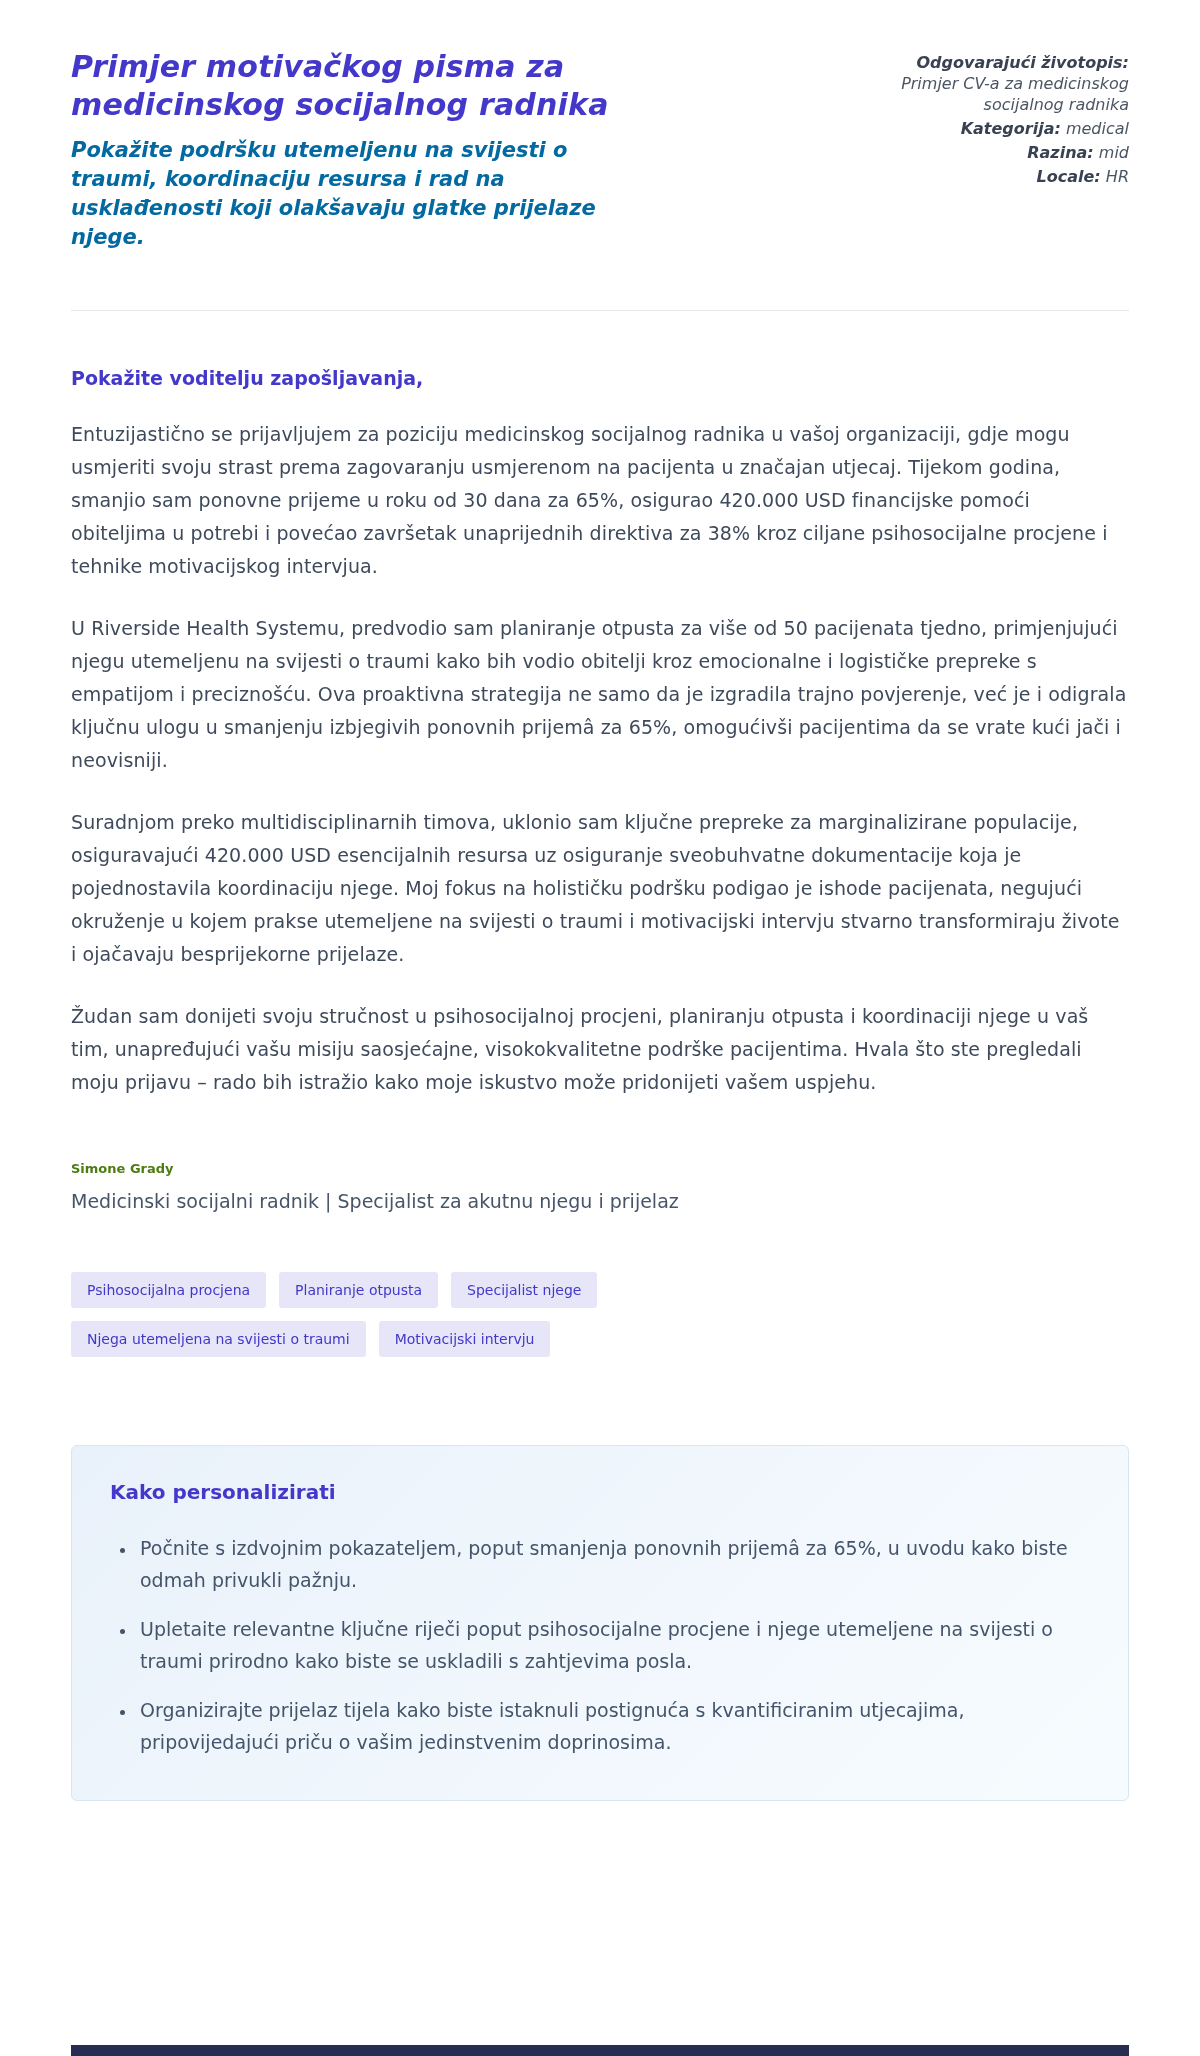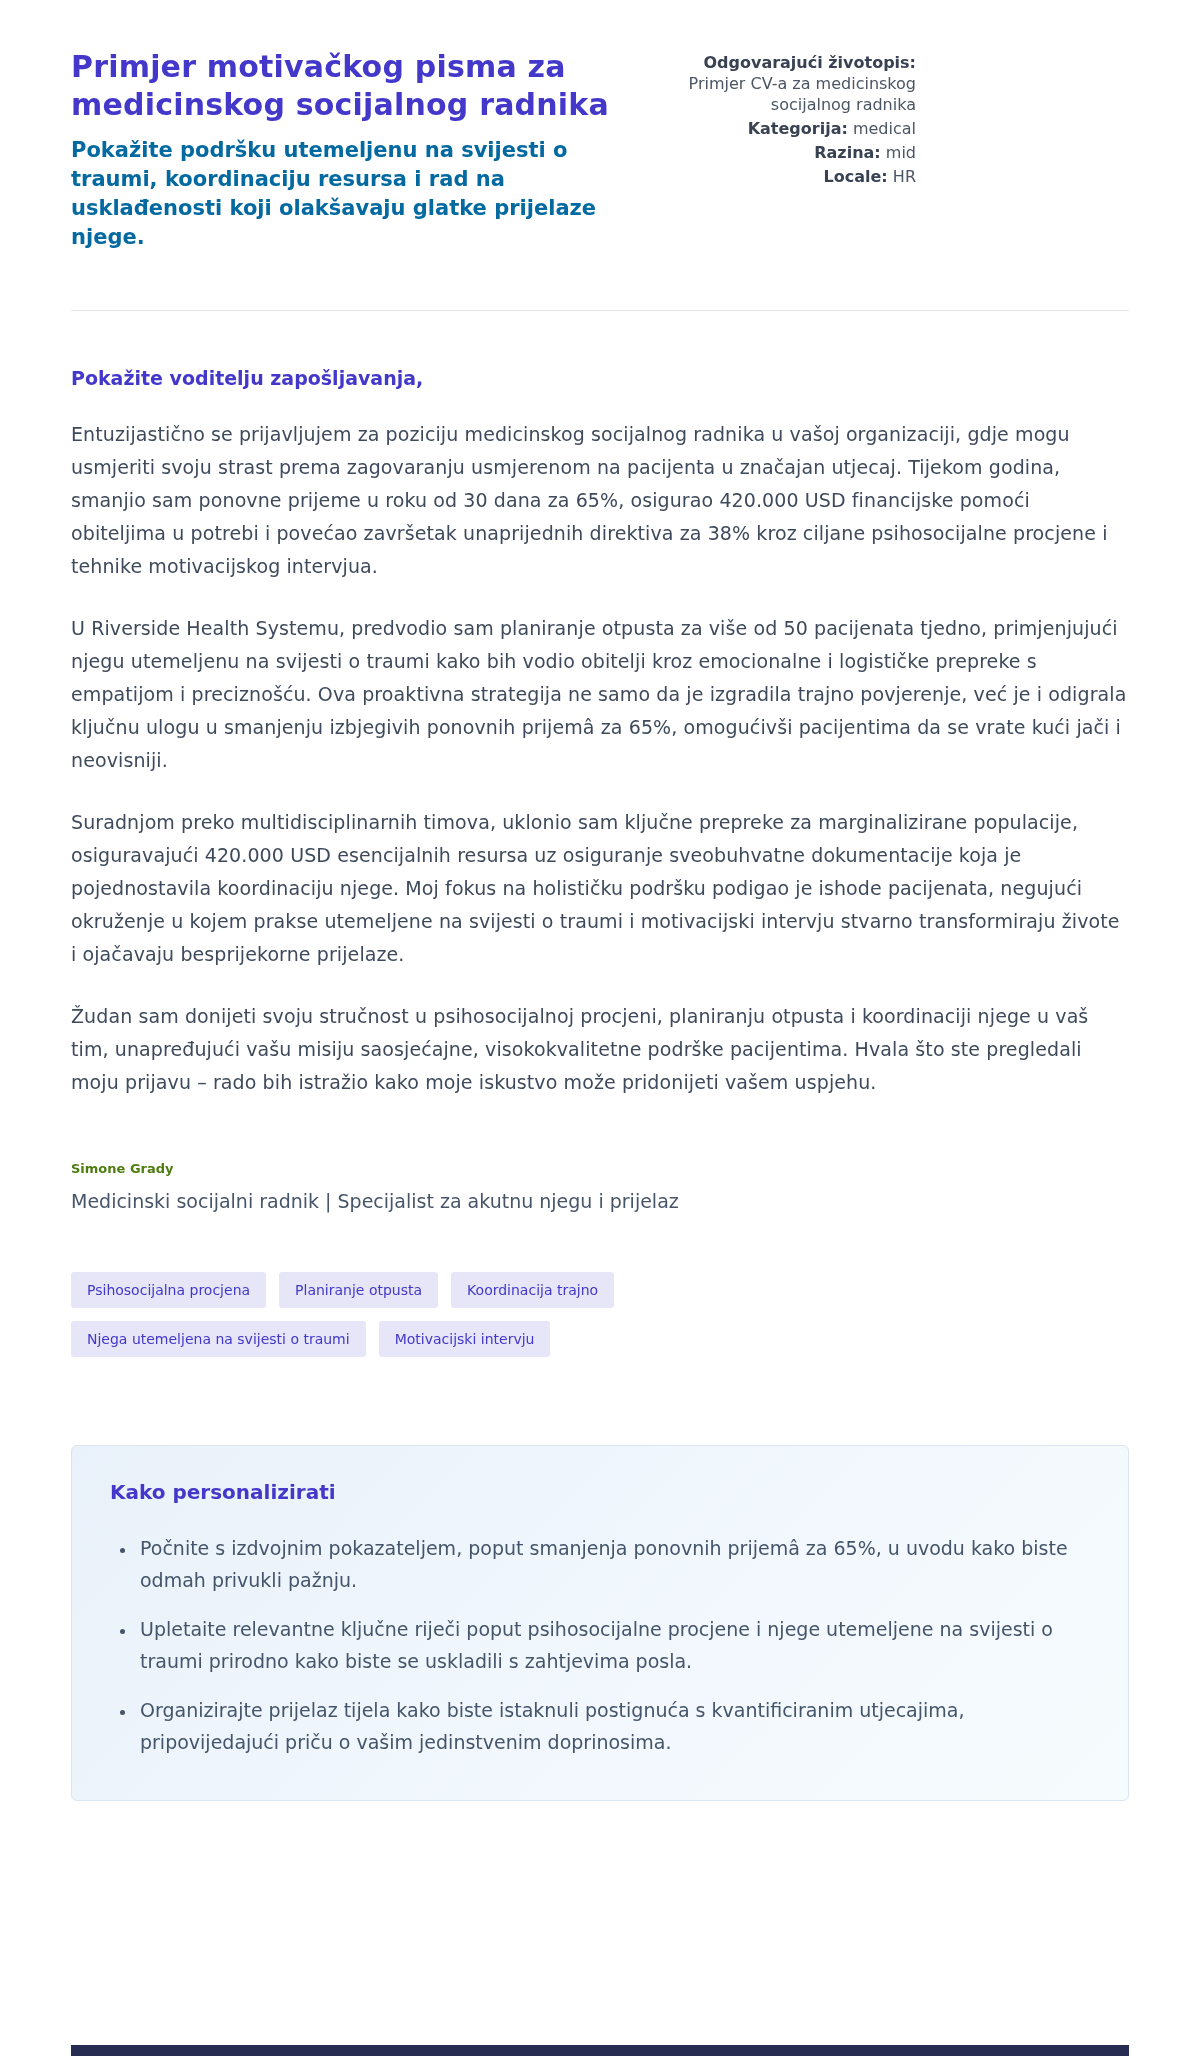--- a/index.html
+++ b/index.html
@@ -13,21 +13,21 @@
     background: #ffffff;
     overflow: hidden;
   }
   .container {
     width: 1058px;
     margin: 0 auto;
     padding-top: 48px;
   }
 
   
-  .header { display: flex; justify-content: flex-start; align-items: flex-start; }
+  .header { display: flex; justify-content: space-between; align-items: flex-start; font-style: italic; }
   .header-left { width: 590px; }
   .page-title {
     color: #4338ca;
     font-size: 30px;
     line-height: 38px;
     font-weight: 700;
     letter-spacing: 0.2px;
   }
   .page-subtitle {
     margin-top: 12px;
@@ -163,21 +163,21 @@
 
       <div class="signature">
         <div class="signature-name">Simone Grady</div>
         <div class="signature-title">Medicinski socijalni radnik | Specijalist za akutnu njegu i prijelaz</div>
       </div>
     </div>
 
     <div class="tags">
       <span class="tag-chip">Psihosocijalna procjena</span>
       <span class="tag-chip">Planiranje otpusta</span>
-      <span class="tag-chip">Koordinacija trajno</span>
+      <span class="tag-chip">Specijalist njege</span>
       <span class="tag-chip">Njega utemeljena na svijesti o traumi</span>
       <span class="tag-chip">Motivacijski intervju</span>
     </div>
 
     <div class="tips-box">
       <div class="tips-heading">Kako personalizirati</div>
       <ul class="tips-list">
         <li class="tip-item">Počnite s izdvojnim pokazateljem, poput smanjenja ponovnih prijemâ za 65%, u uvodu kako biste odmah privukli pažnju.</li>
         <li class="tip-item">Upletaite relevantne ključne riječi poput psihosocijalne procjene i njege utemeljene na svijesti o traumi prirodno kako biste se uskladili s zahtjevima posla.</li>
         <li class="tip-item">Organizirajte prijelaz tijela kako biste istaknuli postignuća s kvantificiranim utjecajima, pripovijedajući priču o vašim jedinstvenim doprinosima.</li>

